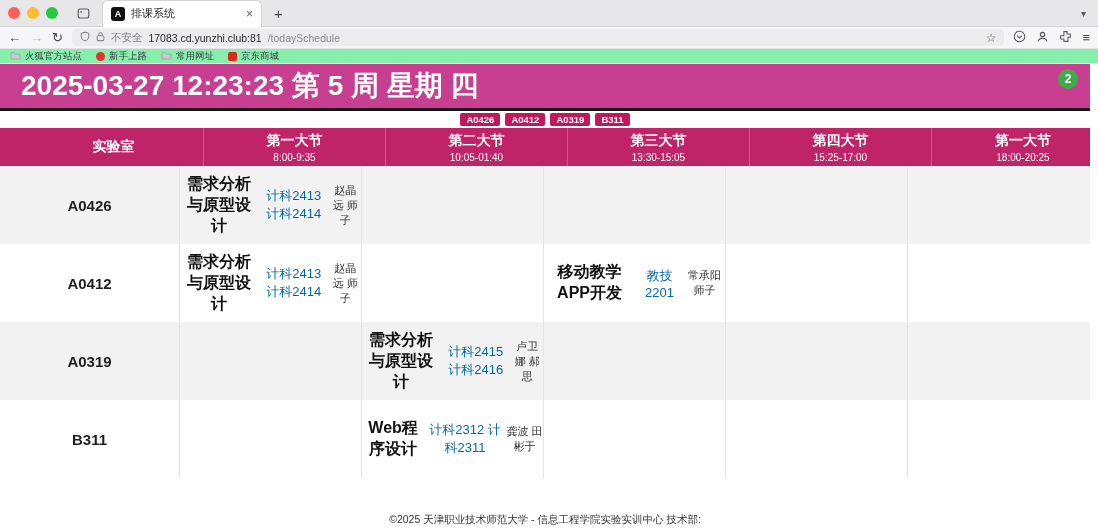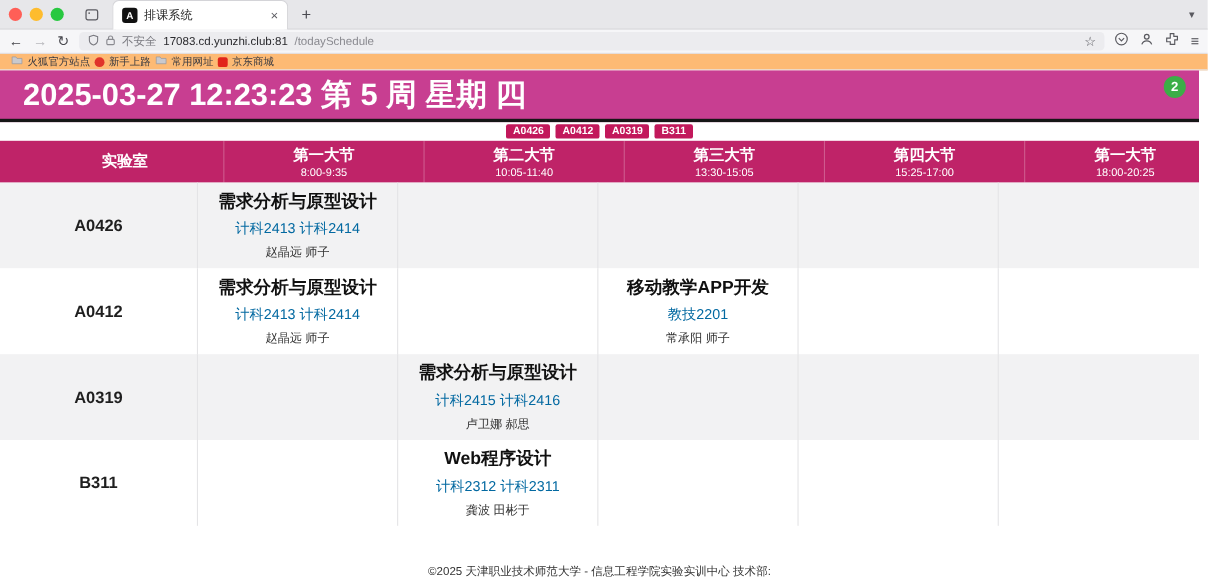--- a/index.html
+++ b/index.html
@@ -45,22 +45,22 @@
     display: flex; align-items: center; padding: 0 8px; gap: 6px; font-size: 10.5px;
   }
   .urlbar .sec { color: #7a7a80; }
   .urlbar .host { color: #2a2a2e; }
   .urlbar .path { color: #8a8a90; }
   .urlbar .grow { flex: 1; }
   .star { font-size: 12px; color: #5a5a60; }
   .right-icons { display: flex; align-items: center; gap: 10px; }
 
   .bookmarks {
-    height: 15px; background: #fdba74; border-bottom: 1px solid #e6e6e9;
-    display: flex; align-items: center; gap: 4px; padding: 0 10px;
+    height: 15px; background: #86efac; border-bottom: 1px solid #e6e6e9;
+    display: flex; align-items: flex-end; gap: 14px; padding: 0 10px;
   }
   .bm { display: flex; align-items: center; gap: 4px; font-size: 9.5px; color: #3a3a40; }
   .dot-red { width: 9px; height: 9px; border-radius: 50%; background: #e0342b; display: inline-block; }
   .sq-red { width: 9px; height: 9px; border-radius: 2px; background: #e1251b; display: inline-block; }
 
   
   .page { width: 1090px; background: #fff; }
   .banner {
     height: 47px; background: #c83e91; position: relative;
     display: flex; align-items: center; border-bottom: 3px solid #161616;
@@ -81,21 +81,21 @@
     display: grid; grid-template-columns: 180px repeat(5, 182px);
     background: #bf2368; color: #fff; height: 38px; padding-left: 24px;
   }
   .th { display: flex; flex-direction: column; align-items: center; justify-content: center; border-right: 1px solid rgba(255,255,255,0.25); }
   .th:last-child { border-right: none; }
   .th-label { font-size: 14px; font-weight: bold; }
   .th-time { font-size: 10px; margin-top: 2px; }
 
   .trow { display: grid; grid-template-columns: 180px repeat(5, 182px); height: 78px; background: #fff; }
   .trow.alt { background: #f2f2f3; }
-  .td { border-right: 1px solid #e4e4e6; display: flex; flex-direction: column; align-items: center; justify-content: center; gap: 5px; text-align: center; }
+  .td { border-right: 1px solid #e4e4e6; display: flex; flex-direction: row; align-items: center; justify-content: center; gap: 5px; text-align: center; }
   .td:last-child { border-right: none; }
   .room-cell { font-weight: bold; font-size: 15px; color: #1f1f1f; }
   .course { font-size: 16px; font-weight: bold; color: #101010; }
   .classes { font-size: 13px; color: #0369a1; }
   .teachers { font-size: 11px; color: #333; }
 
   .footer { margin-top: 35px; text-align: center; font-size: 10.5px; color: #333; }
 </style>
 </head>
 <body>
@@ -206,21 +206,21 @@
   <div class="thead">
     <div class="th">
       <span class="th-label">实验室</span>
     </div>
     <div class="th">
       <span class="th-label">第一大节</span>
       <span class="th-time">8:00-9:35</span>
     </div>
     <div class="th">
       <span class="th-label">第二大节</span>
-      <span class="th-time">10:05-11:40</span>
+      <span class="th-time">10:05-01:40</span>
     </div>
     <div class="th">
       <span class="th-label">第三大节</span>
       <span class="th-time">13:30-15:05</span>
     </div>
     <div class="th">
       <span class="th-label">第四大节</span>
       <span class="th-time">15:25-17:00</span>
     </div>
     <div class="th">

